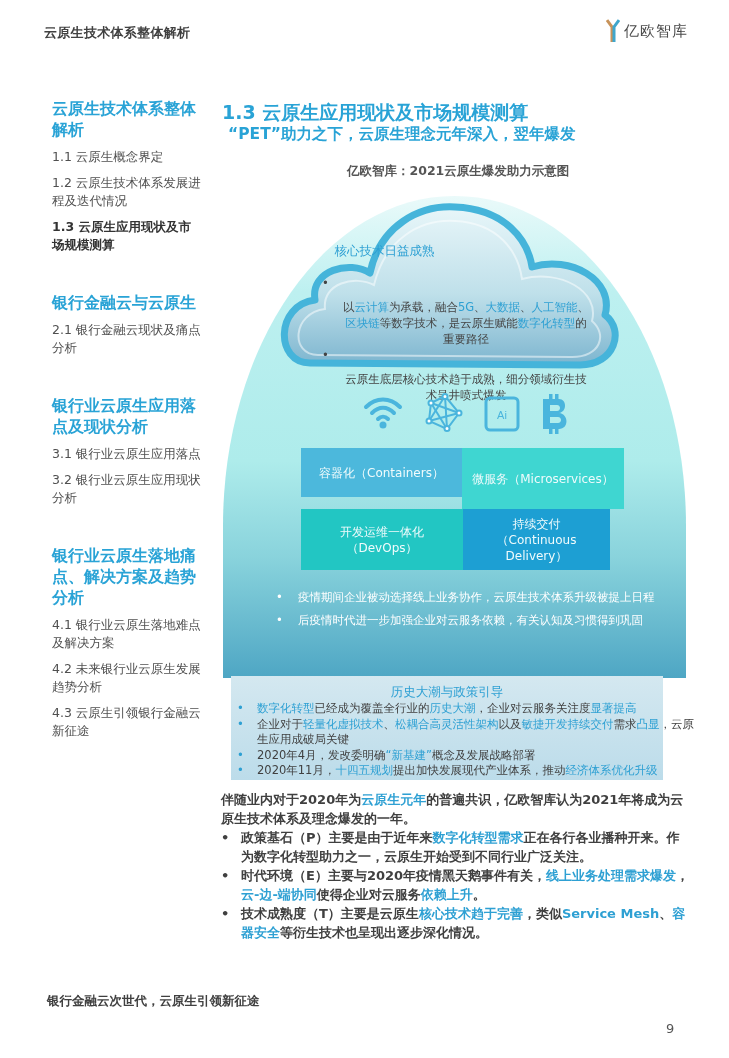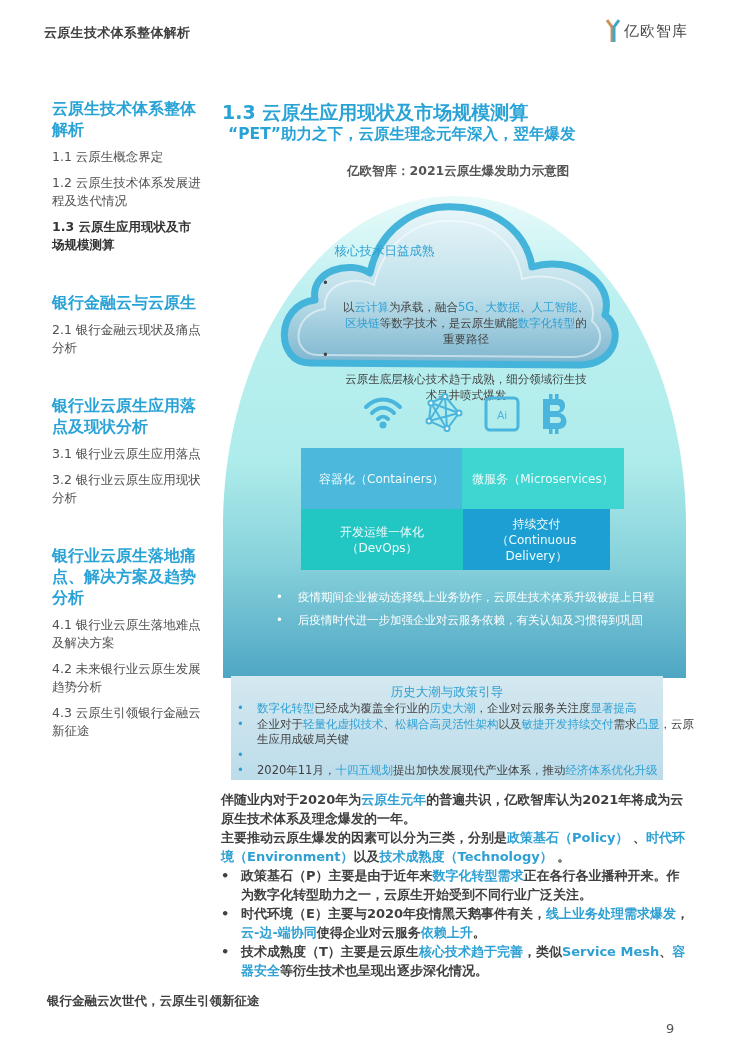--- a/index.html
+++ b/index.html
@@ -158,21 +158,21 @@
   <svg width="30" height="42" viewBox="0 0 30 42">
     <rect x="9" y="1" width="3.5" height="6" fill="#4ab5dd"></rect>
       <rect x="15" y="1" width="3.5" height="6" fill="#4ab5dd"></rect>
     <rect x="9" y="35" width="3.5" height="6" fill="#4ab5dd"></rect>
       <rect x="15" y="35" width="3.5" height="6" fill="#4ab5dd"></rect>
     <path d="M3 6 H19 C27 6 27 19 19 20 C29 21 29 36 19 36 H3 Z M10 12 V18 H17 C21 18 21 12 17 12 Z M10 24 V30 H18 C22 30 22 24 18 24 Z" fill="#4ab5dd" fill-rule="evenodd"></path>
   </svg>
 </span>
 
 <div class="grid">
-  <div class="cell" style="left: 0px; top: 0px; width: 161px; height: 61px; background: rgb(76, 184, 220);" id="cell0">容器化（Containers）</div>
+  <div class="cell" style="left: 0px; top: 0px; width: 161px; height: 49px; background: rgb(76, 184, 220);" id="cell0">容器化（Containers）</div>
   <div class="cell" style="left: 161px; top: 0px; width: 162px; height: 61px; background: rgb(63, 214, 209);" id="cell1">微服务（Microservices）</div>
   <div class="cell" style="left: 0px; top: 61px; width: 162px; height: 61px; padding: 0px 24px; background: rgb(34, 198, 195);" id="cell2">开发运维一体化（DevOps）</div>
   <div class="cell" style="left: 162px; top: 61px; width: 147px; height: 61px; padding: 0px 18px; background: rgb(29, 159, 211);" id="cell3">持续交付（Continuous Delivery）</div>
 </div>
 
 <div class="mid-list" id="mid-list">
     <div class="li">
       <span class="dot">•</span>
       <span>疫情期间企业被动选择线上业务协作，云原生技术体系升级被提上日程</span>
     </div>
@@ -188,31 +188,31 @@
       <div class="li">
         <span class="dot">•</span>
         <span><span class="hl">数字化转型</span><span>已经成为覆盖全行业的</span><span class="hl">历史大潮</span><span>，企业对云服务关注度</span><span class="hl">显著提高</span></span>
       </div>
       <div class="li">
         <span class="dot">•</span>
         <span><span>企业对于</span><span class="hl">轻量化虚拟技术</span><span>、</span><span class="hl">松耦合高灵活性架构</span><span>以及</span><span class="hl">敏捷开发持续交付</span><span>需求</span><span class="hl">凸显</span><span>，云原生应用成破局关键</span></span>
       </div>
       <div class="li">
         <span class="dot">•</span>
+        <span><span>2020年4月，发改委明确</span><span class="hl">“新基建”</span><span>概念及发展战略部署</span></span>
       </div>
       <div class="li">
         <span class="dot">•</span>
         <span><span>2020年11月，</span><span class="hl">十四五规划</span><span>提出加快发展现代产业体系，推动</span><span class="hl">经济体系优化升级</span></span>
       </div>
     </div>
 </div>
 
 <div class="body-text" id="body-text">
     <p><span>伴随业内对于2020年为</span><span class="hl">云原生元年</span><span>的普遍共识，亿欧智库认为2021年将成为云原生技术体系及理念爆发的一年。</span></p>
-    <p><span>主要推动云原生爆发的因素可以分为三类，分别是</span><span class="hl">政策基石（Policy）</span><span> 、</span><span class="hl">时代环境（Environment）</span><span>以及</span><span class="hl">技术成熟度（Technology）</span><span> 。</span></p>
     <div class="li">
       <span class="dot">•</span>
       <span><span>政策基石（P）主要是由于近年来</span><span class="hl">数字化转型需求</span><span>正在各行各业播种开来。作为数字化转型助力之一，云原生开始受到不同行业广泛关注。</span></span>
     </div>
     <div class="li">
       <span class="dot">•</span>
       <span><span>时代环境（E）主要与2020年疫情黑天鹅事件有关，</span><span class="hl">线上业务处理需求爆发</span><span>，</span><span class="hl">云-边-端协同</span><span>使得企业对云服务</span><span class="hl">依赖上升</span><span>。</span></span>
     </div>
     <div class="li">
       <span class="dot">•</span>

